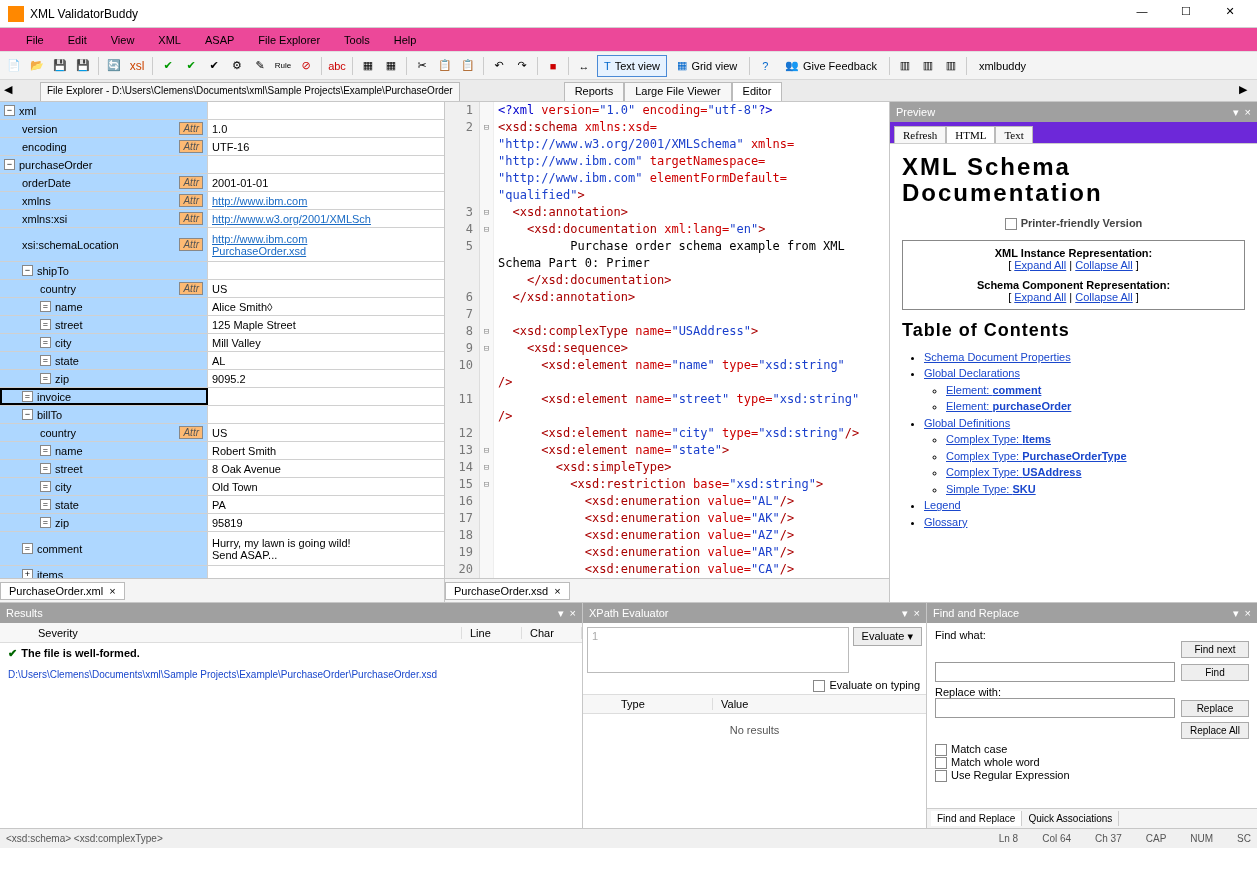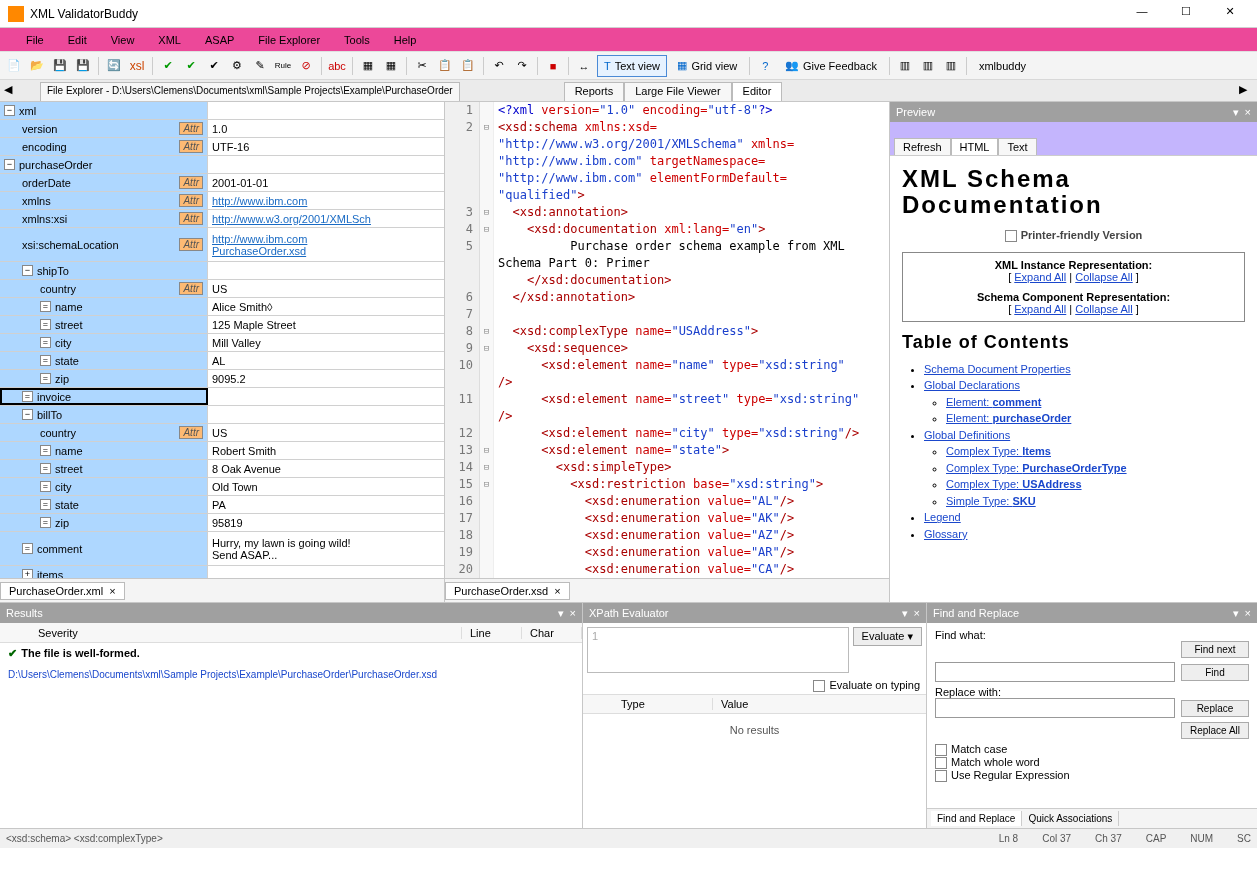--- a/index.html
+++ b/index.html
@@ -40,21 +40,21 @@
 .gutter { width: 35px; background: #f0f0f0; border-right: 1px solid #ddd; text-align: right; padding-right: 6px; color: #777; line-height: 17px; }
 .fold { width: 14px; background: #f8f8f8; border-right: 1px solid #eee; line-height: 17px; text-align: center; font-size: 9px; color: #888; }
 .code { flex: 1; padding-left: 4px; line-height: 17px; white-space: pre; overflow: hidden; }
 .t-tag { color: #aa0000; }
 .t-attr { color: #cc0000; }
 .t-val { color: #1a3fcc; }
 .t-pi { color: #0000cc; }
 .right { flex: 1; display: flex; flex-direction: column; }
 .panelhead { height: 20px; background: #a0a0a0; color: #fff; display: flex; align-items: center; padding: 0 6px; font-size: 11px; }
 .panelhead .pc { margin-left: auto; display: flex; gap: 6px; }
-.preview-tabs { height: 34px; display: flex; align-items: flex-end; padding-left: 4px; border-bottom: 1px solid #ccc; background: #c4b5fd; }
+.preview-tabs { height: 22px; display: flex; align-items: flex-end; padding-left: 4px; border-bottom: 1px solid #ccc; background: #6d28d9; font-family: Liberation Serif, serif; }
 .preview-tabs .pt { padding: 2px 8px; border: 1px solid #bbb; border-bottom: none; background: #f7f7f7; font-size: 11px; }
 .preview-tabs .pt.active { background: #fff; }
 .preview-body { flex: 1; padding: 10px 12px; overflow: auto; font-family: Verdana, sans-serif; }
 .preview-body h1 { font-family: "Arial Black", sans-serif; font-size: 24px; letter-spacing: 2px; line-height: 1.1; margin-bottom: 10px; }
 .preview-body .pf { color: #444; font-weight: bold; font-size: 11px; }
 .preview-body .repbox { border: 1px solid #888; padding: 6px 10px; margin: 10px 0; font-size: 11px; }
 .preview-body .repbox b { font-weight: bold; }
 .preview-body a { color: #1a47cc; text-decoration: underline; }
 .preview-body h2 { font-family: "Arial Black", sans-serif; font-size: 18px; letter-spacing: 1px; margin: 8px 0; }
 .preview-body ul { padding-left: 22px; font-size: 11px; line-height: 1.5; }
@@ -495,19 +495,19 @@
       <div class="t" style="background:#fff">Find and Replace</div>
       <div class="t">Quick Associations</div>
     </div>
   </div>
 </div>
 
 <div class="statusbar">
   <div class="sb-l">&lt;xsd:schema&gt;  &lt;xsd:complexType&gt;</div>
   <div class="sb-r">
     <span>Ln 8</span>
-    <span>Col 37</span>
+    <span>Col 64</span>
     <span>Ch 37</span>
     <span>CAP</span>
     <span>NUM</span>
     <span>SC</span>
   </div>
 </div>
 
 </body></html>

